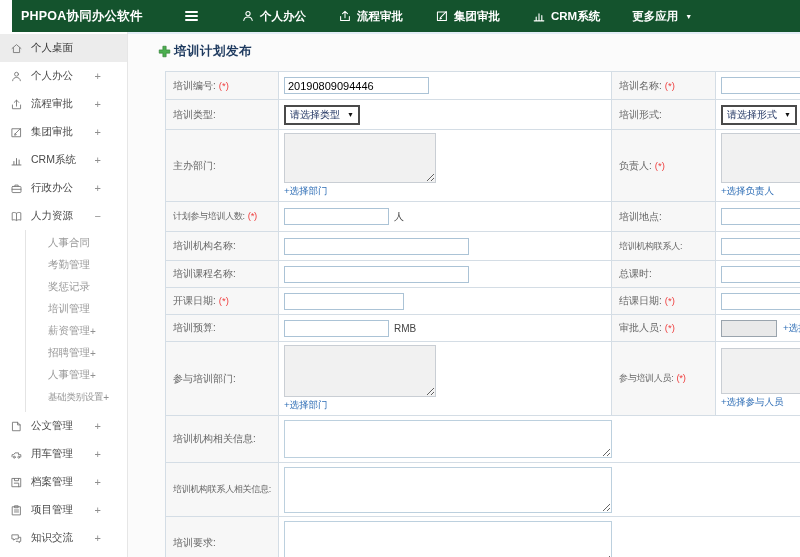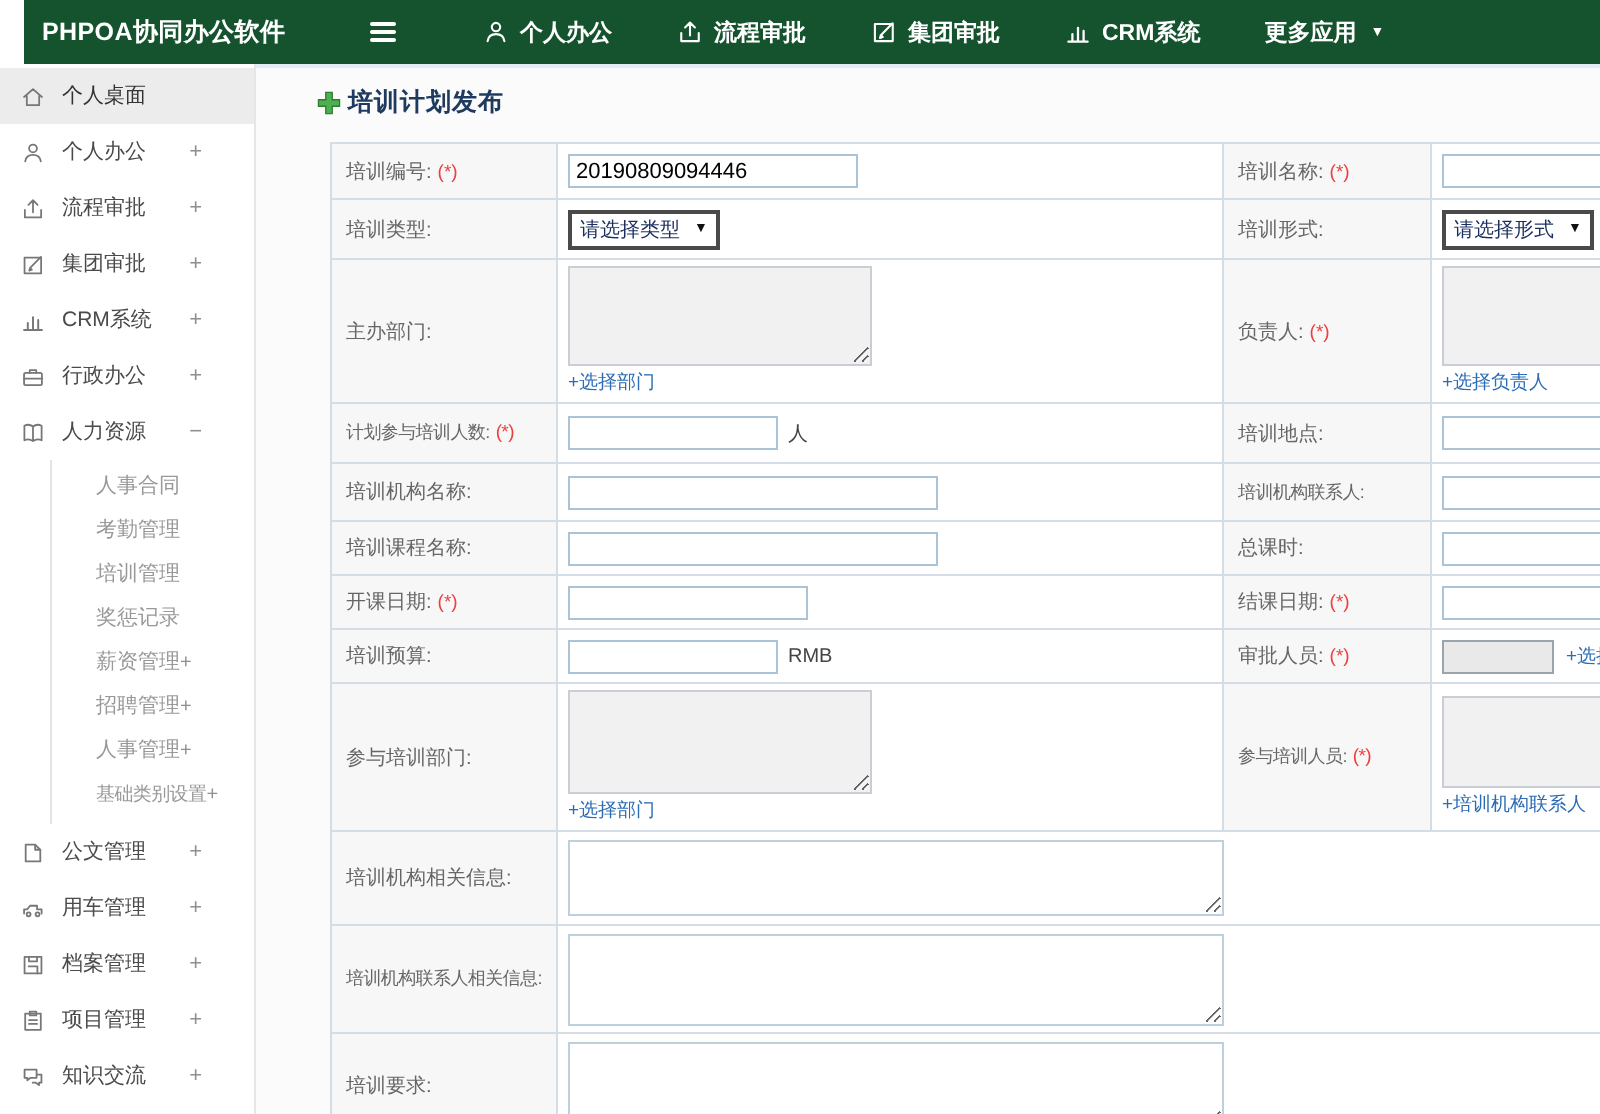--- a/index.html
+++ b/index.html
@@ -184,25 +184,25 @@
   <div class="side-sub">
     <div class="sub-item">
       <span>人事合同</span>
       <span class="sexp"></span>
     </div>
     <div class="sub-item">
       <span>考勤管理</span>
       <span class="sexp"></span>
     </div>
     <div class="sub-item">
+      <span>奖惩记录</span>
+      <span class="sexp"></span>
+    </div>
+    <div class="sub-item">
       <span>培训管理</span>
-      <span class="sexp"></span>
-    </div>
-    <div class="sub-item">
-      <span>奖惩记录</span>
       <span class="sexp"></span>
     </div>
     <div class="sub-item">
       <span>薪资管理</span>
       <span class="sexp">+</span>
     </div>
     <div class="sub-item">
       <span>招聘管理</span>
       <span class="sexp">+</span>
     </div>
@@ -365,21 +365,21 @@
 
     <tr style="height:63px">
       <td class="lbl"><span>参与培训部门:</span></td>
       <td class="val">
         <textarea class="selbox" style="width: 152px; height: 52px;" readonly=""></textarea>
         <div class="lnk-row"><a href="#" class="lnk">+选择部门</a></div>
       </td>
       <td class="lbl sm"><span>参与培训人员:</span><span class="req">(*)</span></td>
       <td class="val">
         <textarea class="selbox" style="width: 150px; height: 46px;" readonly=""></textarea>
-        <div class="lnk-row"><a href="#" class="lnk">+培训机构联系人</a></div>
+        <div class="lnk-row"><a href="#" class="lnk">+选择参与人员</a></div>
       </td>
     </tr>
 
     <tr style="height:47px">
       <td class="lbl"><span>培训机构相关信息:</span></td>
       <td class="val" colspan="3">
             <textarea class="bigta" style="width: 328px; height: 38px;"></textarea>
           </td>
     </tr>
 

